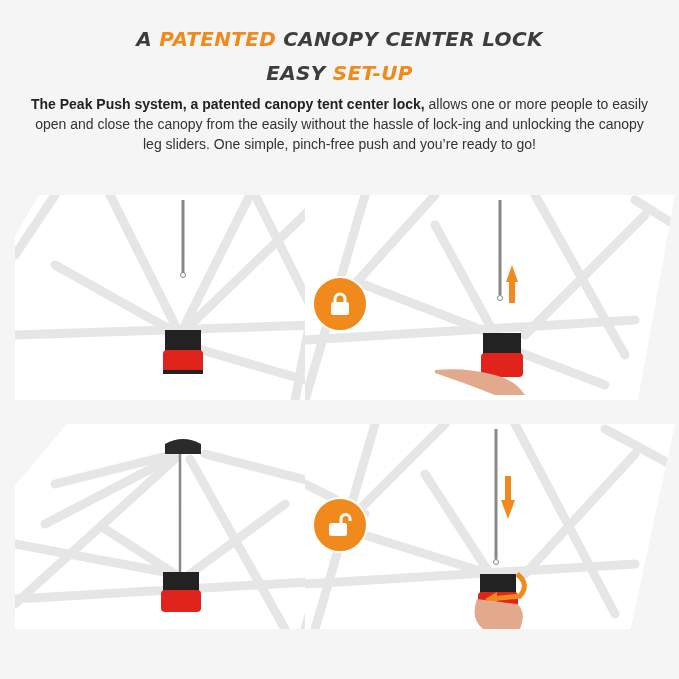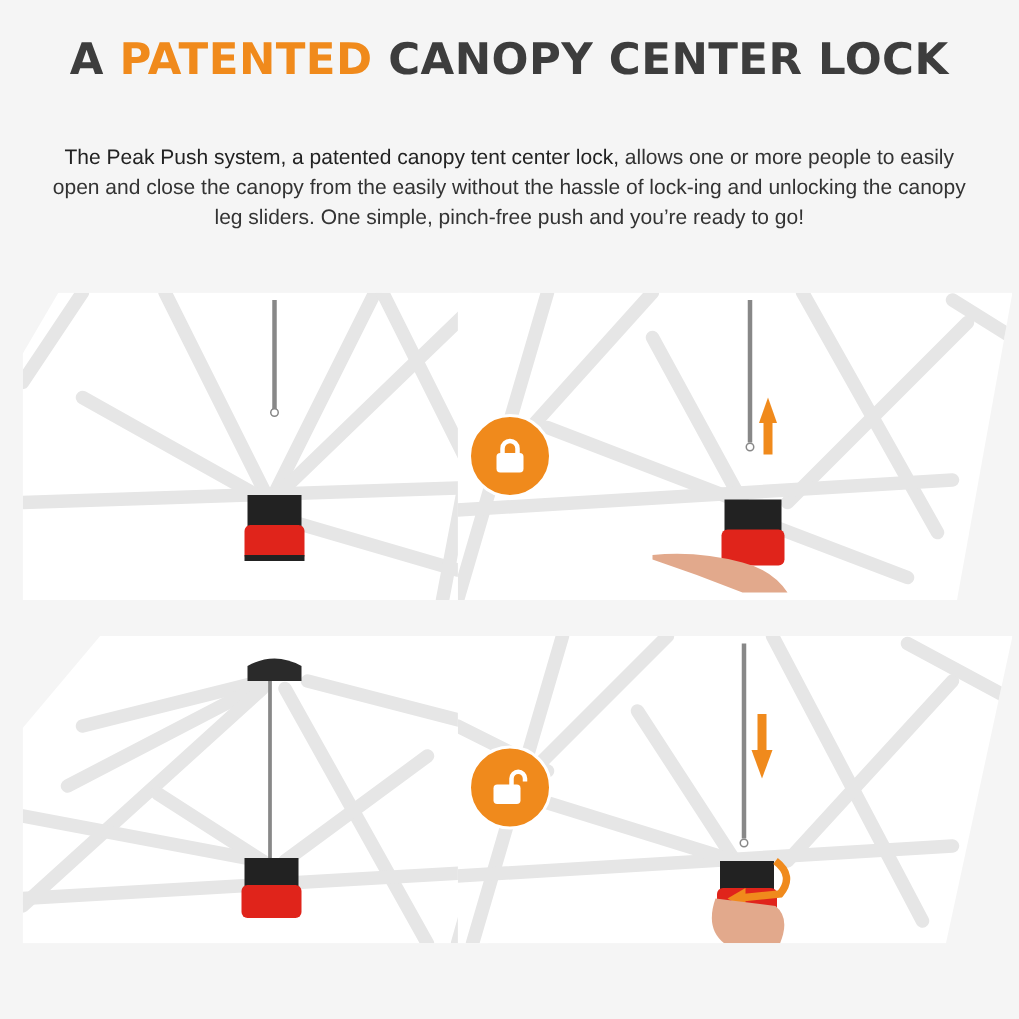--- a/index.html
+++ b/index.html
@@ -4,28 +4,28 @@
 <style>
   html, body { margin:0; padding:0; }
   body {
     width:679px; height:679px; overflow:hidden; position:relative;
     background:#f5f5f5;
     font-family:"Liberation Sans", sans-serif;
   }
   .title {
     position:absolute; left:0; top:22px; width:679px; text-align:center;
     font-family:"DejaVu Sans", sans-serif; font-weight:bold;
-    font-size:29px; line-height:34px; color:#3d3d3d; letter-spacing:0.3px;
+    font-size:20px; line-height:34px; color:#3d3d3d; letter-spacing:0.3px;font-style:italic;
   }
   .title .acc { color:#f08a1c; }
   .desc {
     position:absolute; left:30px; top:94px; width:619px; text-align:center;
     font-size:14px; line-height:20px; color:#333;
   }
-  .desc b { font-weight:normal; color:#222; }
+  .desc b { font-weight:bold; color:#222; }
 
   .panel { position:absolute; overflow:hidden; background:#fff; }
   .p1 { left:15px;  top:195px; width:300px; height:205px;
         clip-path:polygon(8% 0,100% 0,100% 100%,0 100%,0 20%); }
   .p2 { left:305px; top:195px; width:370px; height:205px;
         clip-path:polygon(0 0,100% 0,90% 100%,0 100%); }
   .p3 { left:15px;  top:424px; width:345px; height:205px;
         clip-path:polygon(15% 0,100% 0,90% 100%,0 100%,0 30%); }
   .p4 { left:305px; top:424px; width:370px; height:205px;
         clip-path:polygon(0 0,100% 0,88% 100%,0 100%); }
@@ -38,20 +38,21 @@
   }
   .badge svg { width:28px; height:28px; }
   .b1 { left:312px; top:276px; }
   .b2 { left:312px; top:497px; }
 </style>
 </head>
 <body>
 
 <div class="title">
   <div><span>A </span><span class="acc">PATENTED</span><span> CANOPY CENTER LOCK</span></div>
+  <div><span>EASY </span><span class="acc">SET-UP</span></div>
 </div>
 
 <div class="desc"><b>The Peak Push system, a patented canopy tent center lock,</b><span> allows one or more people to easily open and close the canopy from the easily without the hassle of lock-ing and unlocking the canopy leg sliders.  One simple, pinch-free push and you’re ready to go!</span></div>
 
 <div class="panel p1">
   <svg viewBox="0 0 300 205">
     <g stroke="#e6e6e6" stroke-width="9" stroke-linecap="round" fill="none">
       <line x1="40" y1="0" x2="0" y2="60"></line>
       <line x1="95" y1="0" x2="165" y2="140"></line>
       <line x1="235" y1="0" x2="165" y2="140"></line>

